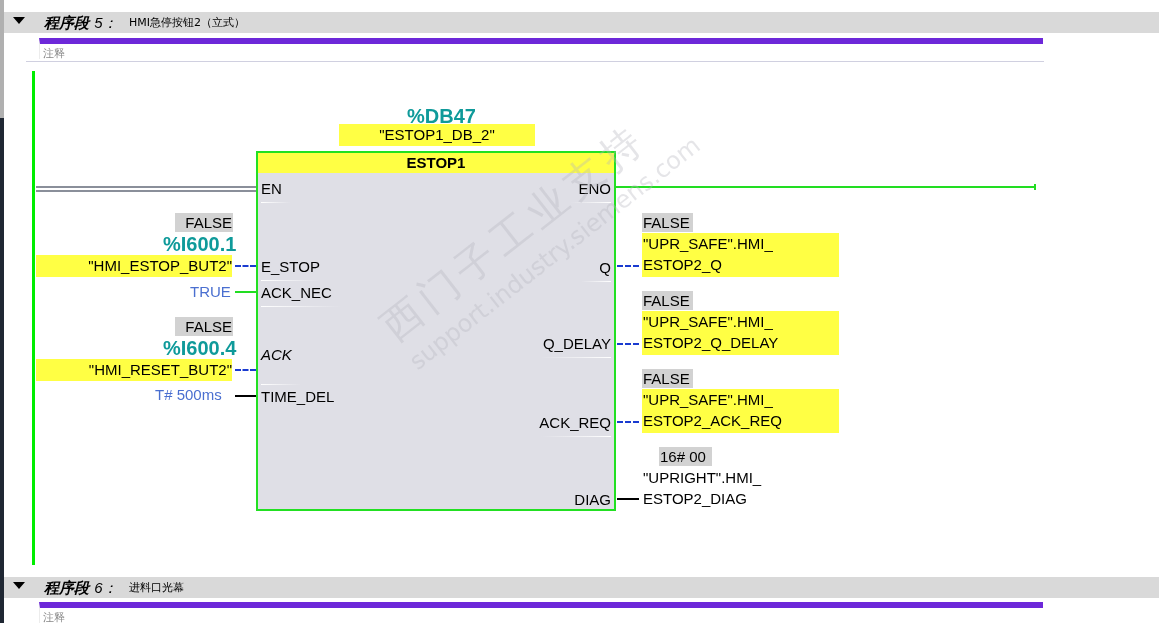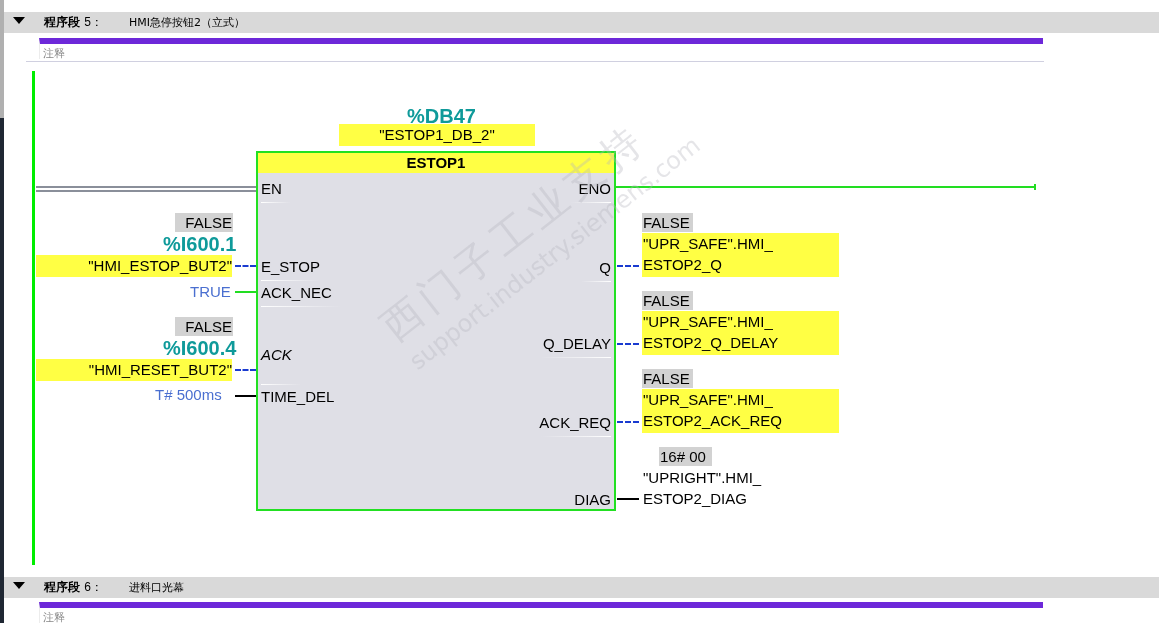--- a/index.html
+++ b/index.html
@@ -4,21 +4,21 @@
 <style>
   html, body { margin:0; padding:0; }
   body { width:1159px; height:623px; position:relative; overflow:hidden; background:#ffffff;
          font-family:"DejaVu Sans","Liberation Sans",sans-serif; }
   .abs { position:absolute; }
   .leftbar { left:0; top:0; width:4px; height:623px; background:#1f2733; }
   .leftbar-gray { left:0; top:0; width:4px; height:118px; background:#b0b0b0; }
   .net-header { left:4px; width:1155px; height:21px; background:#d9d9d9; font-size:12px; color:#000; }
   .net-header .tri { position:absolute; left:9px; top:5px; width:0; height:0;
                      border-left:6px solid transparent; border-right:6px solid transparent; border-top:7px solid #000; }
-  .net-header .title { position:absolute; left:40px; top:2px; font-weight:bold; font-size:12px; font-family:"DejaVu Serif","Liberation Serif",serif; }
+  .net-header .title { position:absolute; left:40px; top:2px; font-weight:bold; font-size:15px; font-family:"DejaVu Serif","Liberation Serif",serif;font-style:italic; }
   .net-header .num { font-weight:normal; color:#000; font-family:"Liberation Sans",sans-serif; }
   .net-header .desc { position:absolute; left:125px; top:3px; font-size:11px; }
   .comment { left:39px; width:1004px; height:21px; border-top:6px solid #6d28d9; border-left:1px solid #ececec;
              font-size:11px; color:#888; box-sizing:border-box; padding:2px 0 0 3px; }
   .comment-line { left:26px; width:1018px; height:1px; background:#d0d0e0; }
   .rail { background:#00ee00; }
   .green { background:#22dd22; }
   .tag { font-family:"Liberation Sans",sans-serif; font-size:15px; color:#000; white-space:nowrap; line-height:22px; }
   .yellow { background:#ffff44; }
   .gray { background:#d2d2d2; }

